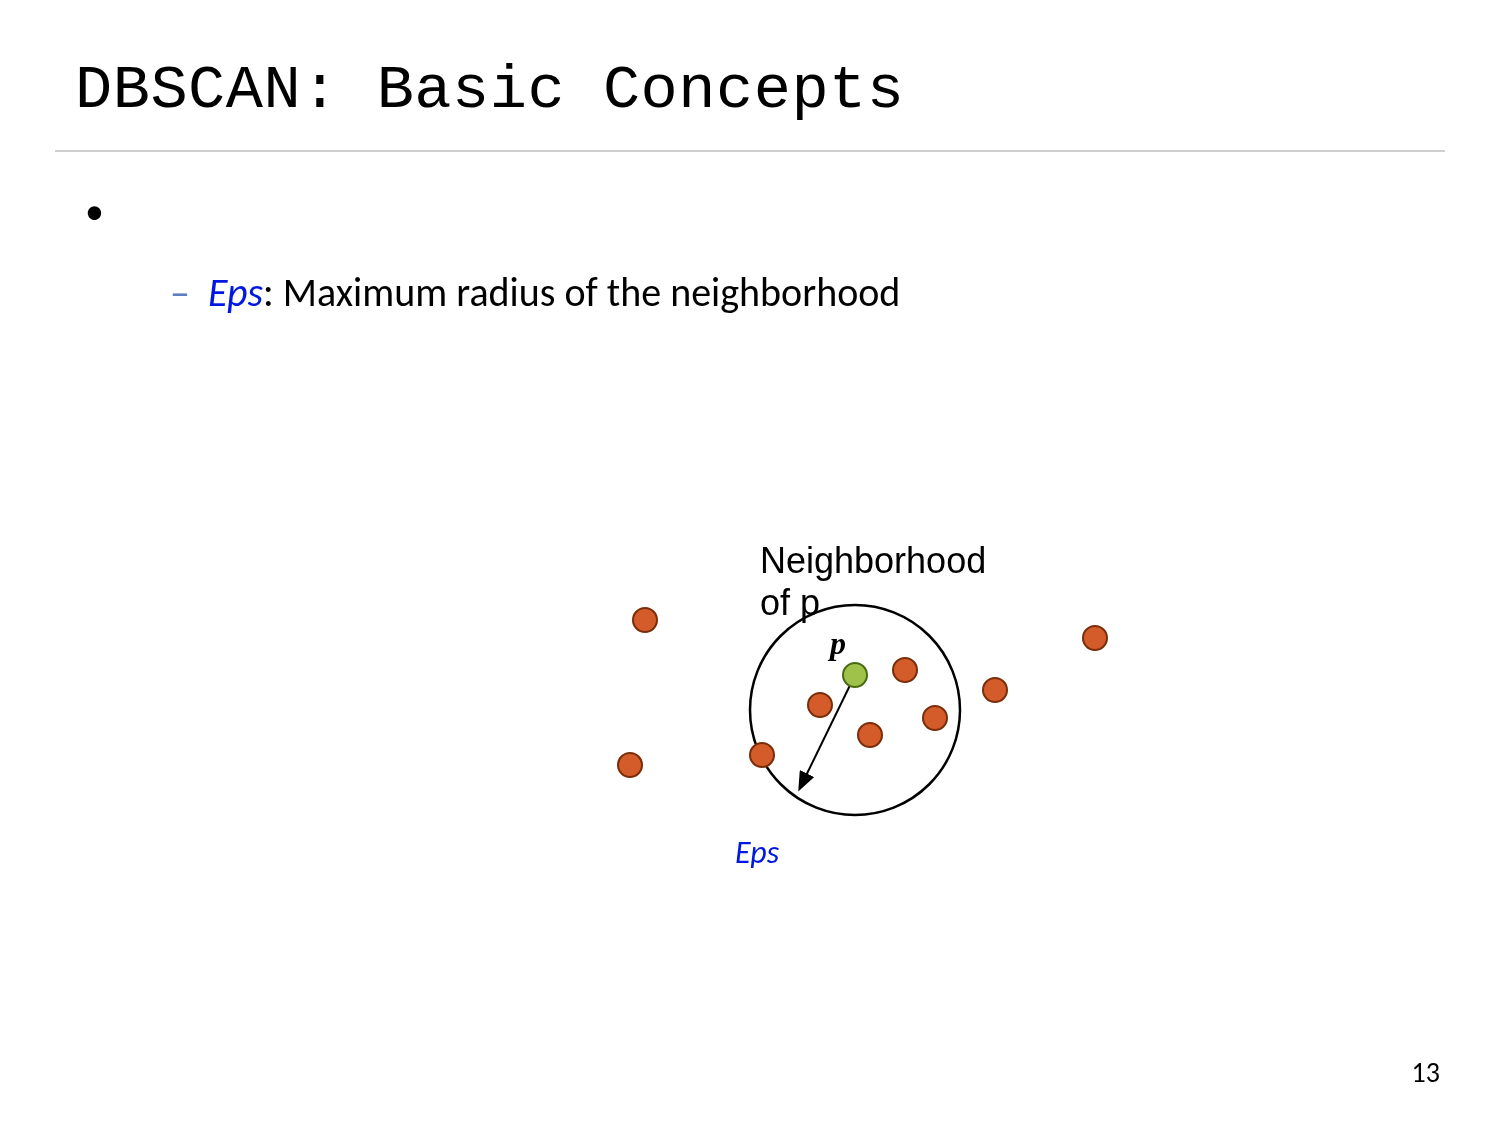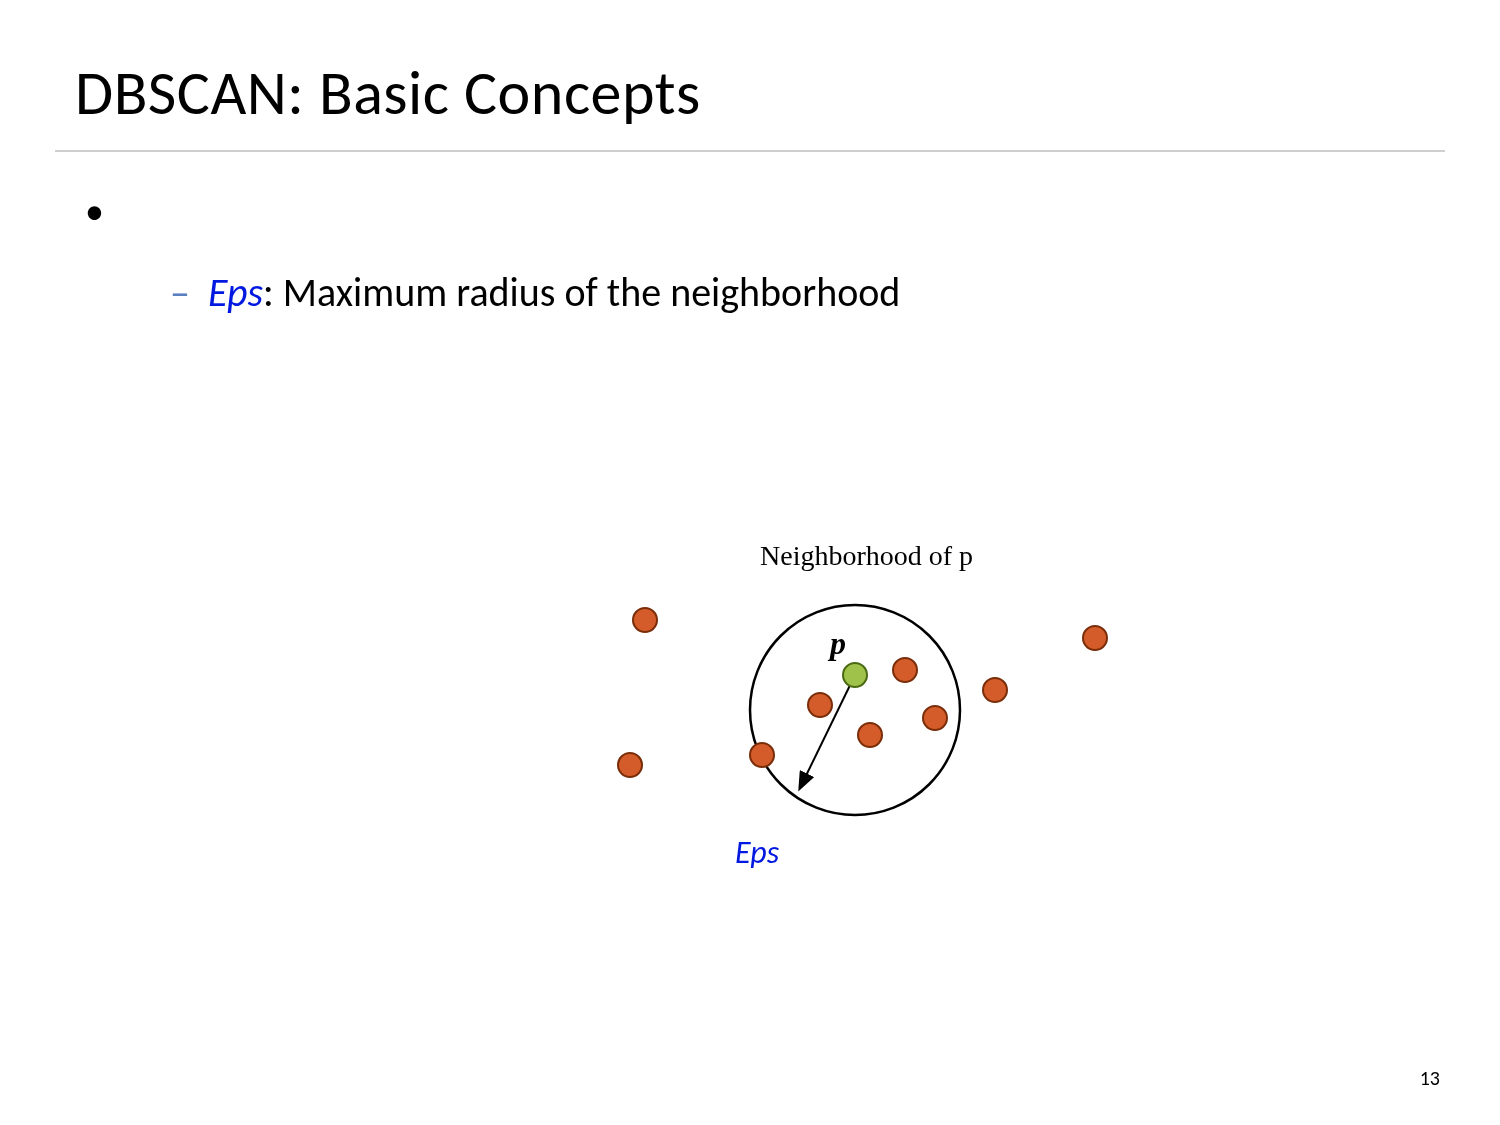--- a/index.html
+++ b/index.html
@@ -18,20 +18,21 @@
     width: 1500px;
     height: 1125px;
   }
   .title {
     position: absolute;
     left: 75px;
     top: 55px;
     font-size: 62px;
     font-weight: 400;
     letter-spacing: 0.5px;
+    font-family: Liberation Mono, monospace;
   }
   .rule {
     position: absolute;
     left: 55px;
     top: 150px;
     width: 1390px;
     height: 0;
     border-top: 2px solid #cfcfcf;
   }
   .bullet-l1 {
@@ -69,22 +70,22 @@
     position: absolute;
     left: 300px;
     top: 540px;
     width: 700px;
     height: 360px;
   }
   .nb-label {
     position: absolute;
     left: 460px;
     top: 0;
-    font-size: 28px;
-    font-family: Liberation Serif, serif;
+    font-size: 36px;
+    font-family: Liberation Sans, sans-serif;
   }
   .p-label {
     position: absolute;
     left: 530px;
     top: 85px;
     font-size: 32px;
     font-style: italic;
     font-family: "Times New Roman", serif;
     font-weight: bold;
   }
@@ -95,21 +96,21 @@
     font-size: 32px;
     color: #0018e0;
     font-style: italic;
     font-family: Calibri, "Segoe UI", sans-serif;
     font-weight: 500;
   }
   .page-num {
     position: absolute;
     right: 60px;
     bottom: 35px;
-    font-size: 20px;
+    font-size: 28px;
     font-family: Calibri, "Segoe UI", sans-serif;
   }
 </style>
 </head>
 <body>
 
 <div class="slide">
 
   <div class="title">DBSCAN: Basic Concepts</div>
   <div class="rule"></div>

